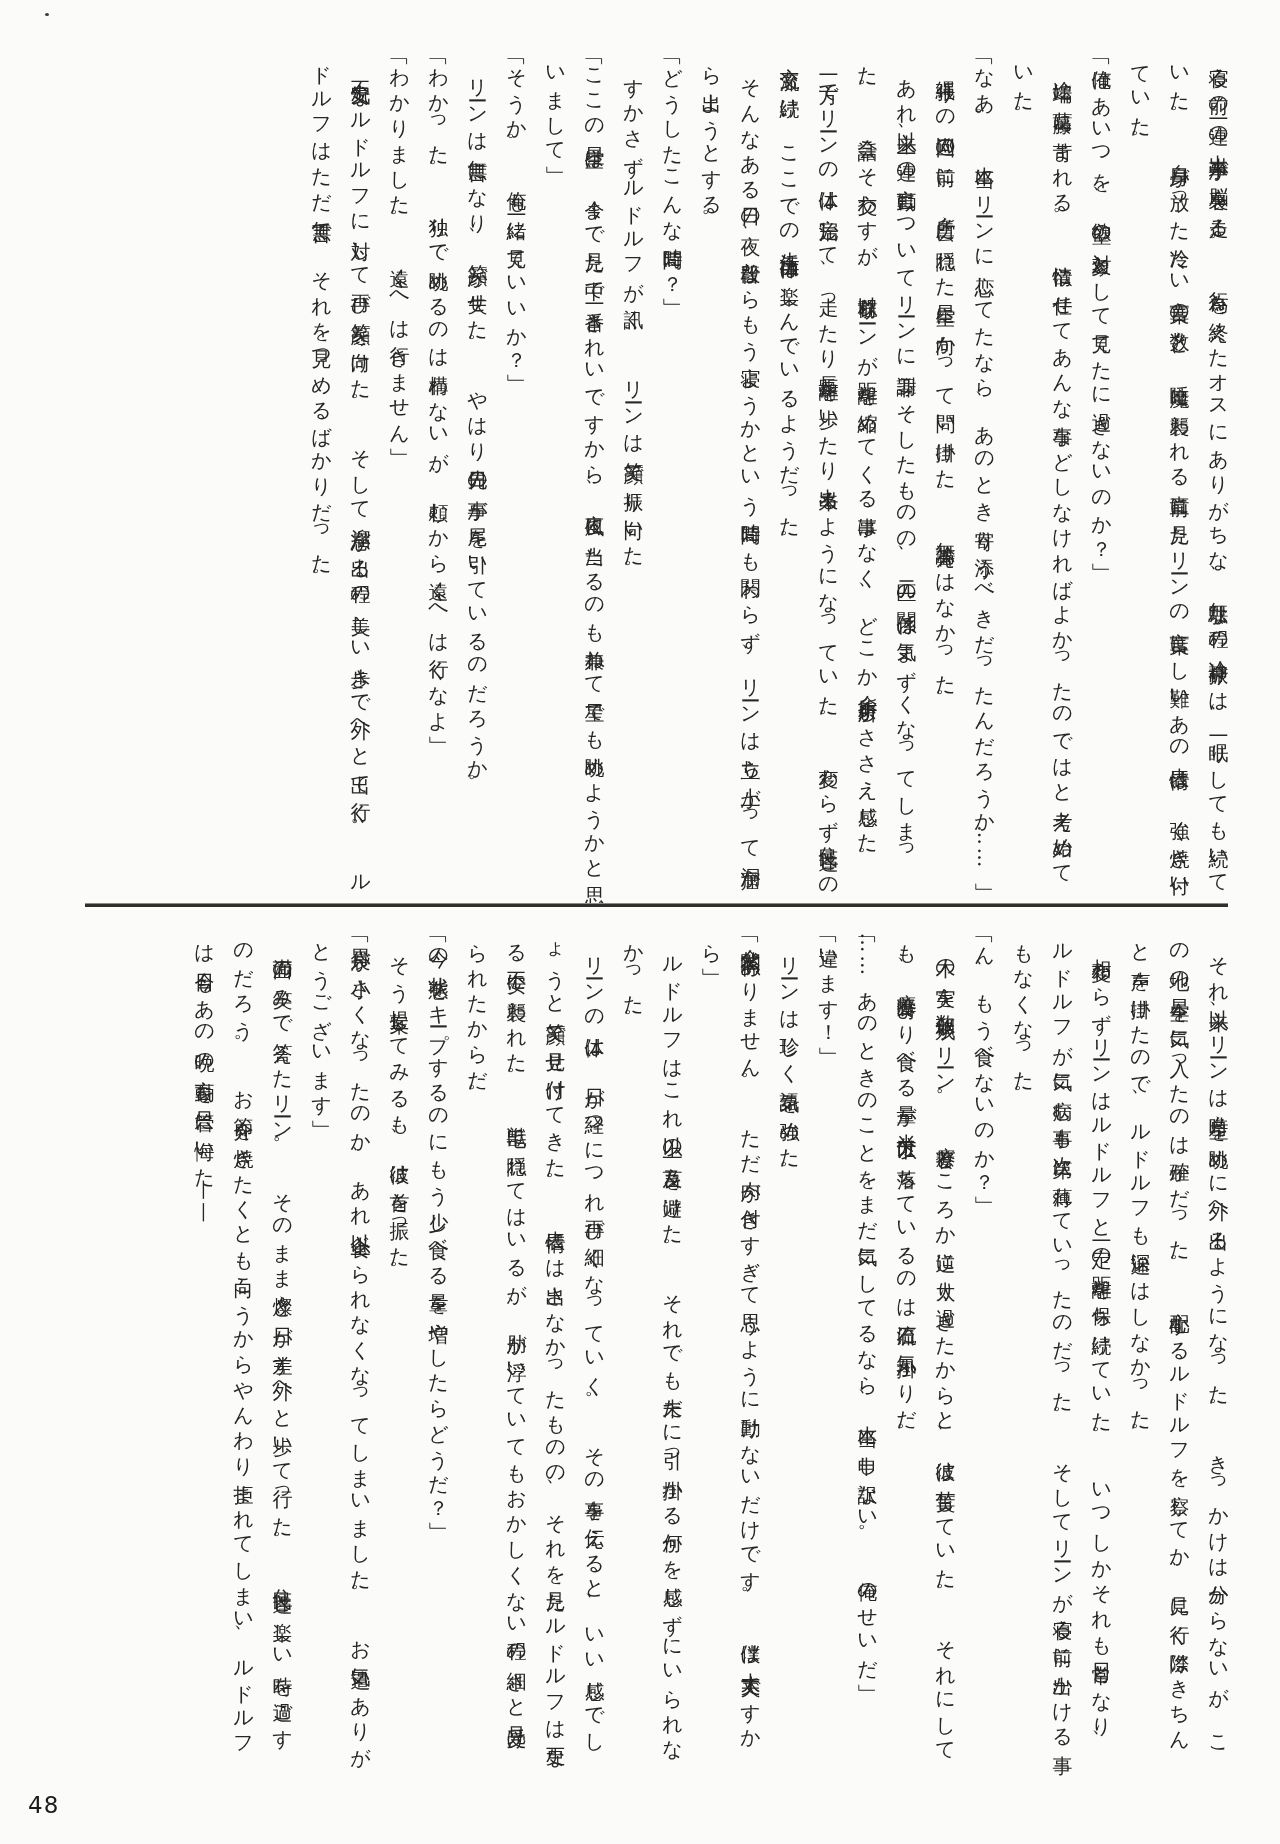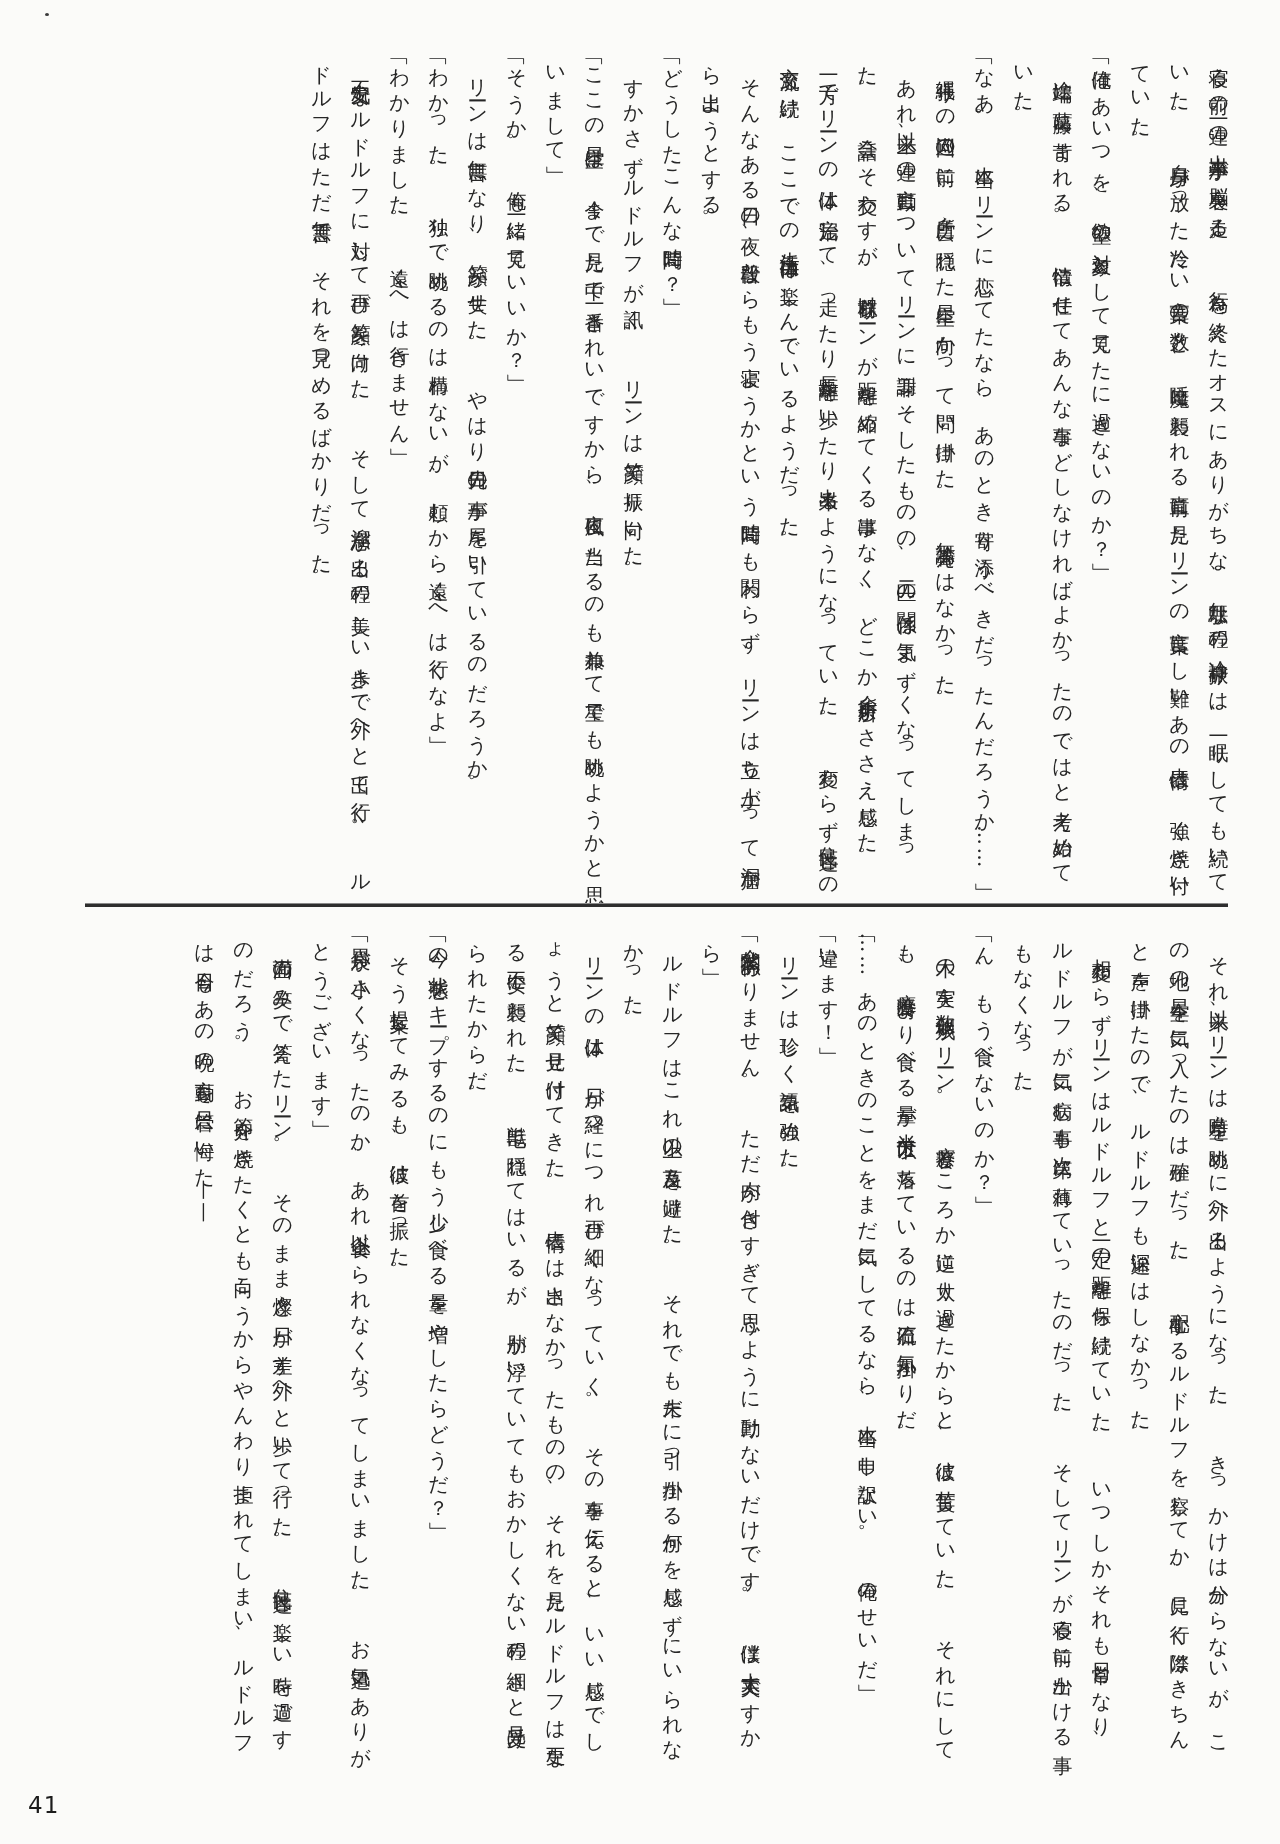--- a/index.html
+++ b/index.html
@@ -106,14 +106,14 @@
       <p class="indent">リーンは珍しく語気を強めた。</p>
       <p class="">「全然関係ありません。　ただ肉が付きすぎて思うように動けないだけです。　僕は大丈夫ですから」</p>
       <p class="indent">ルドルフはこれ以上の言及を避けた。　それでも未だに引っ掛かる何かを感じずにいられなかった。</p>
       <p class="indent">リーンの体は、日が経つにつれ再び細くなっていく。　その事を伝えると、いい感じでしょうと笑顔で見せ付けてきた。　表情には出さなかったものの、それを見たルドルフは更なる不安に襲われた。　獣毛に隠れてはいるが、肋が浮いていてもおかしくない程の細さと見受けられたからだ。</p>
       <p class="">「今の状態をキープするのにもう少し食べる量を増やしたらどうだ？」</p>
       <p class="indent">そう提案してみるも、彼は首を振った。</p>
       <p class="">「胃袋が小さくなったのか、あれ以上食べられなくなってしまいました。　お気遣いありがとうございます」</p>
       <p class="indent">満面の笑みで答えたリーン。　そのまま燦々と日が差す外へと歩いて行った。　住民達と楽しい時を過ごすのだろう。　お節介を焼きたくとも向こうからやんわり拒まれてしまい、ルドルフは今日もあの晩の言動を只管に悔いた——</p>
     </div>
 
-  <div class="page-number">41</div>
+  <div class="page-number">48</div>
 </div>
 
 </body></html>

